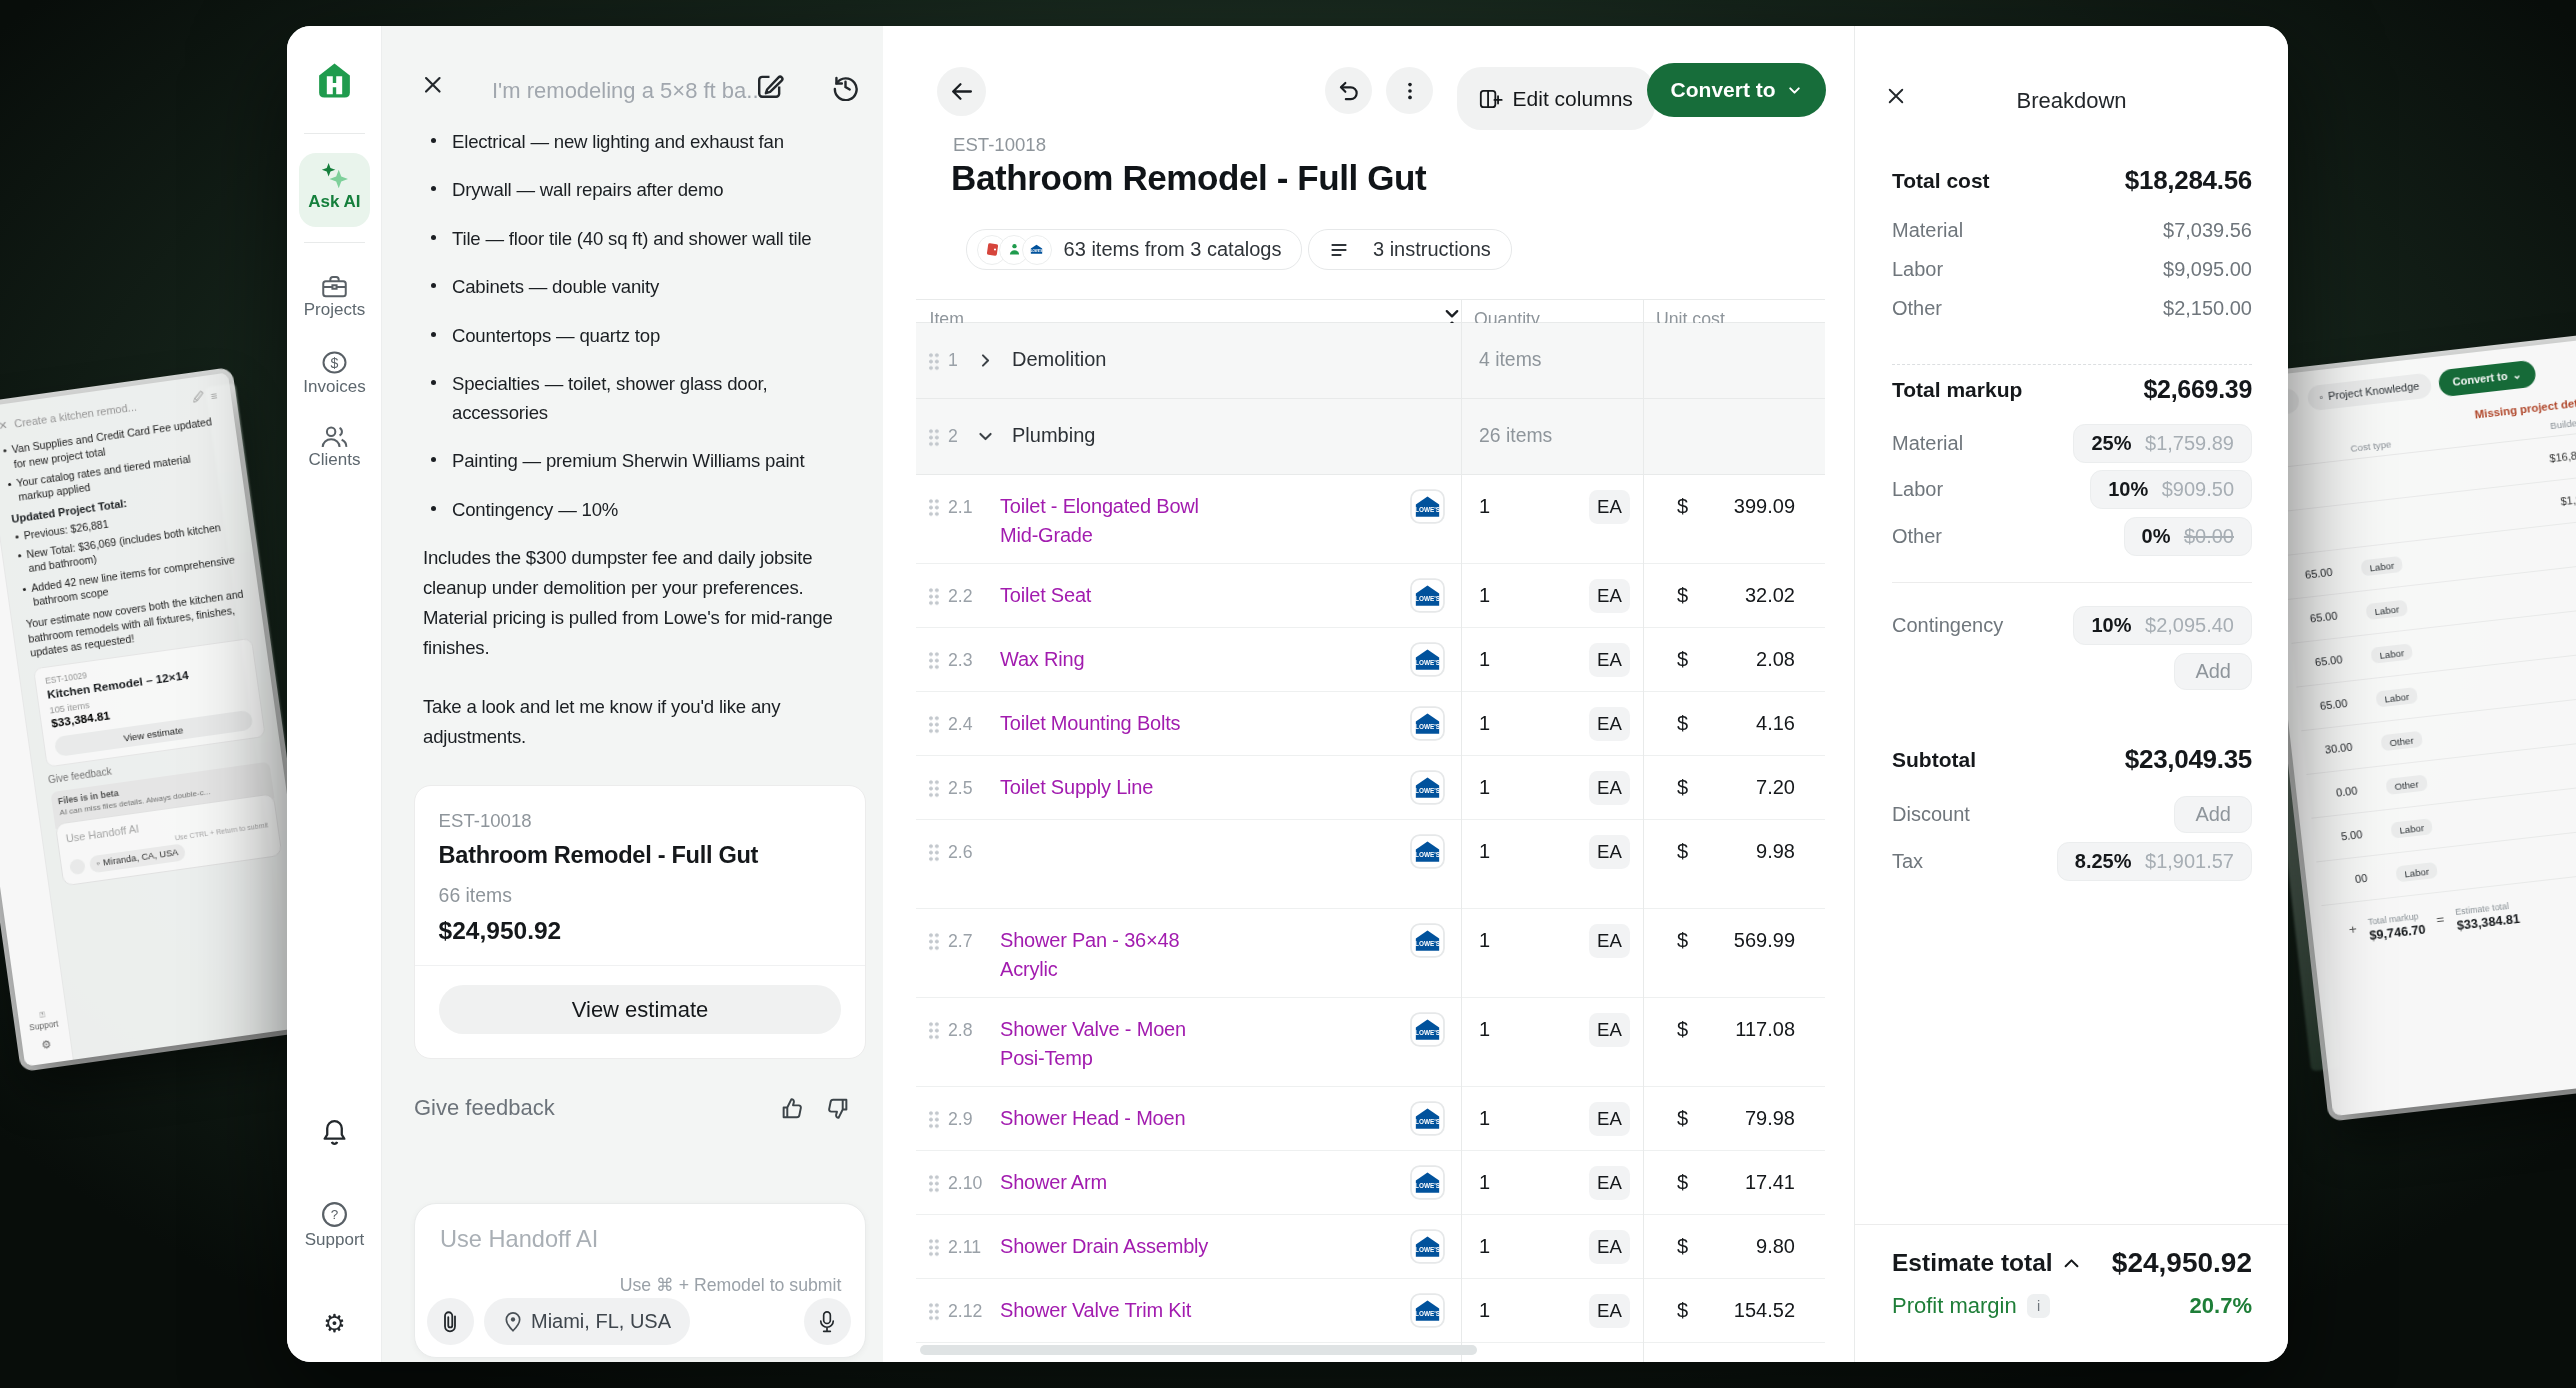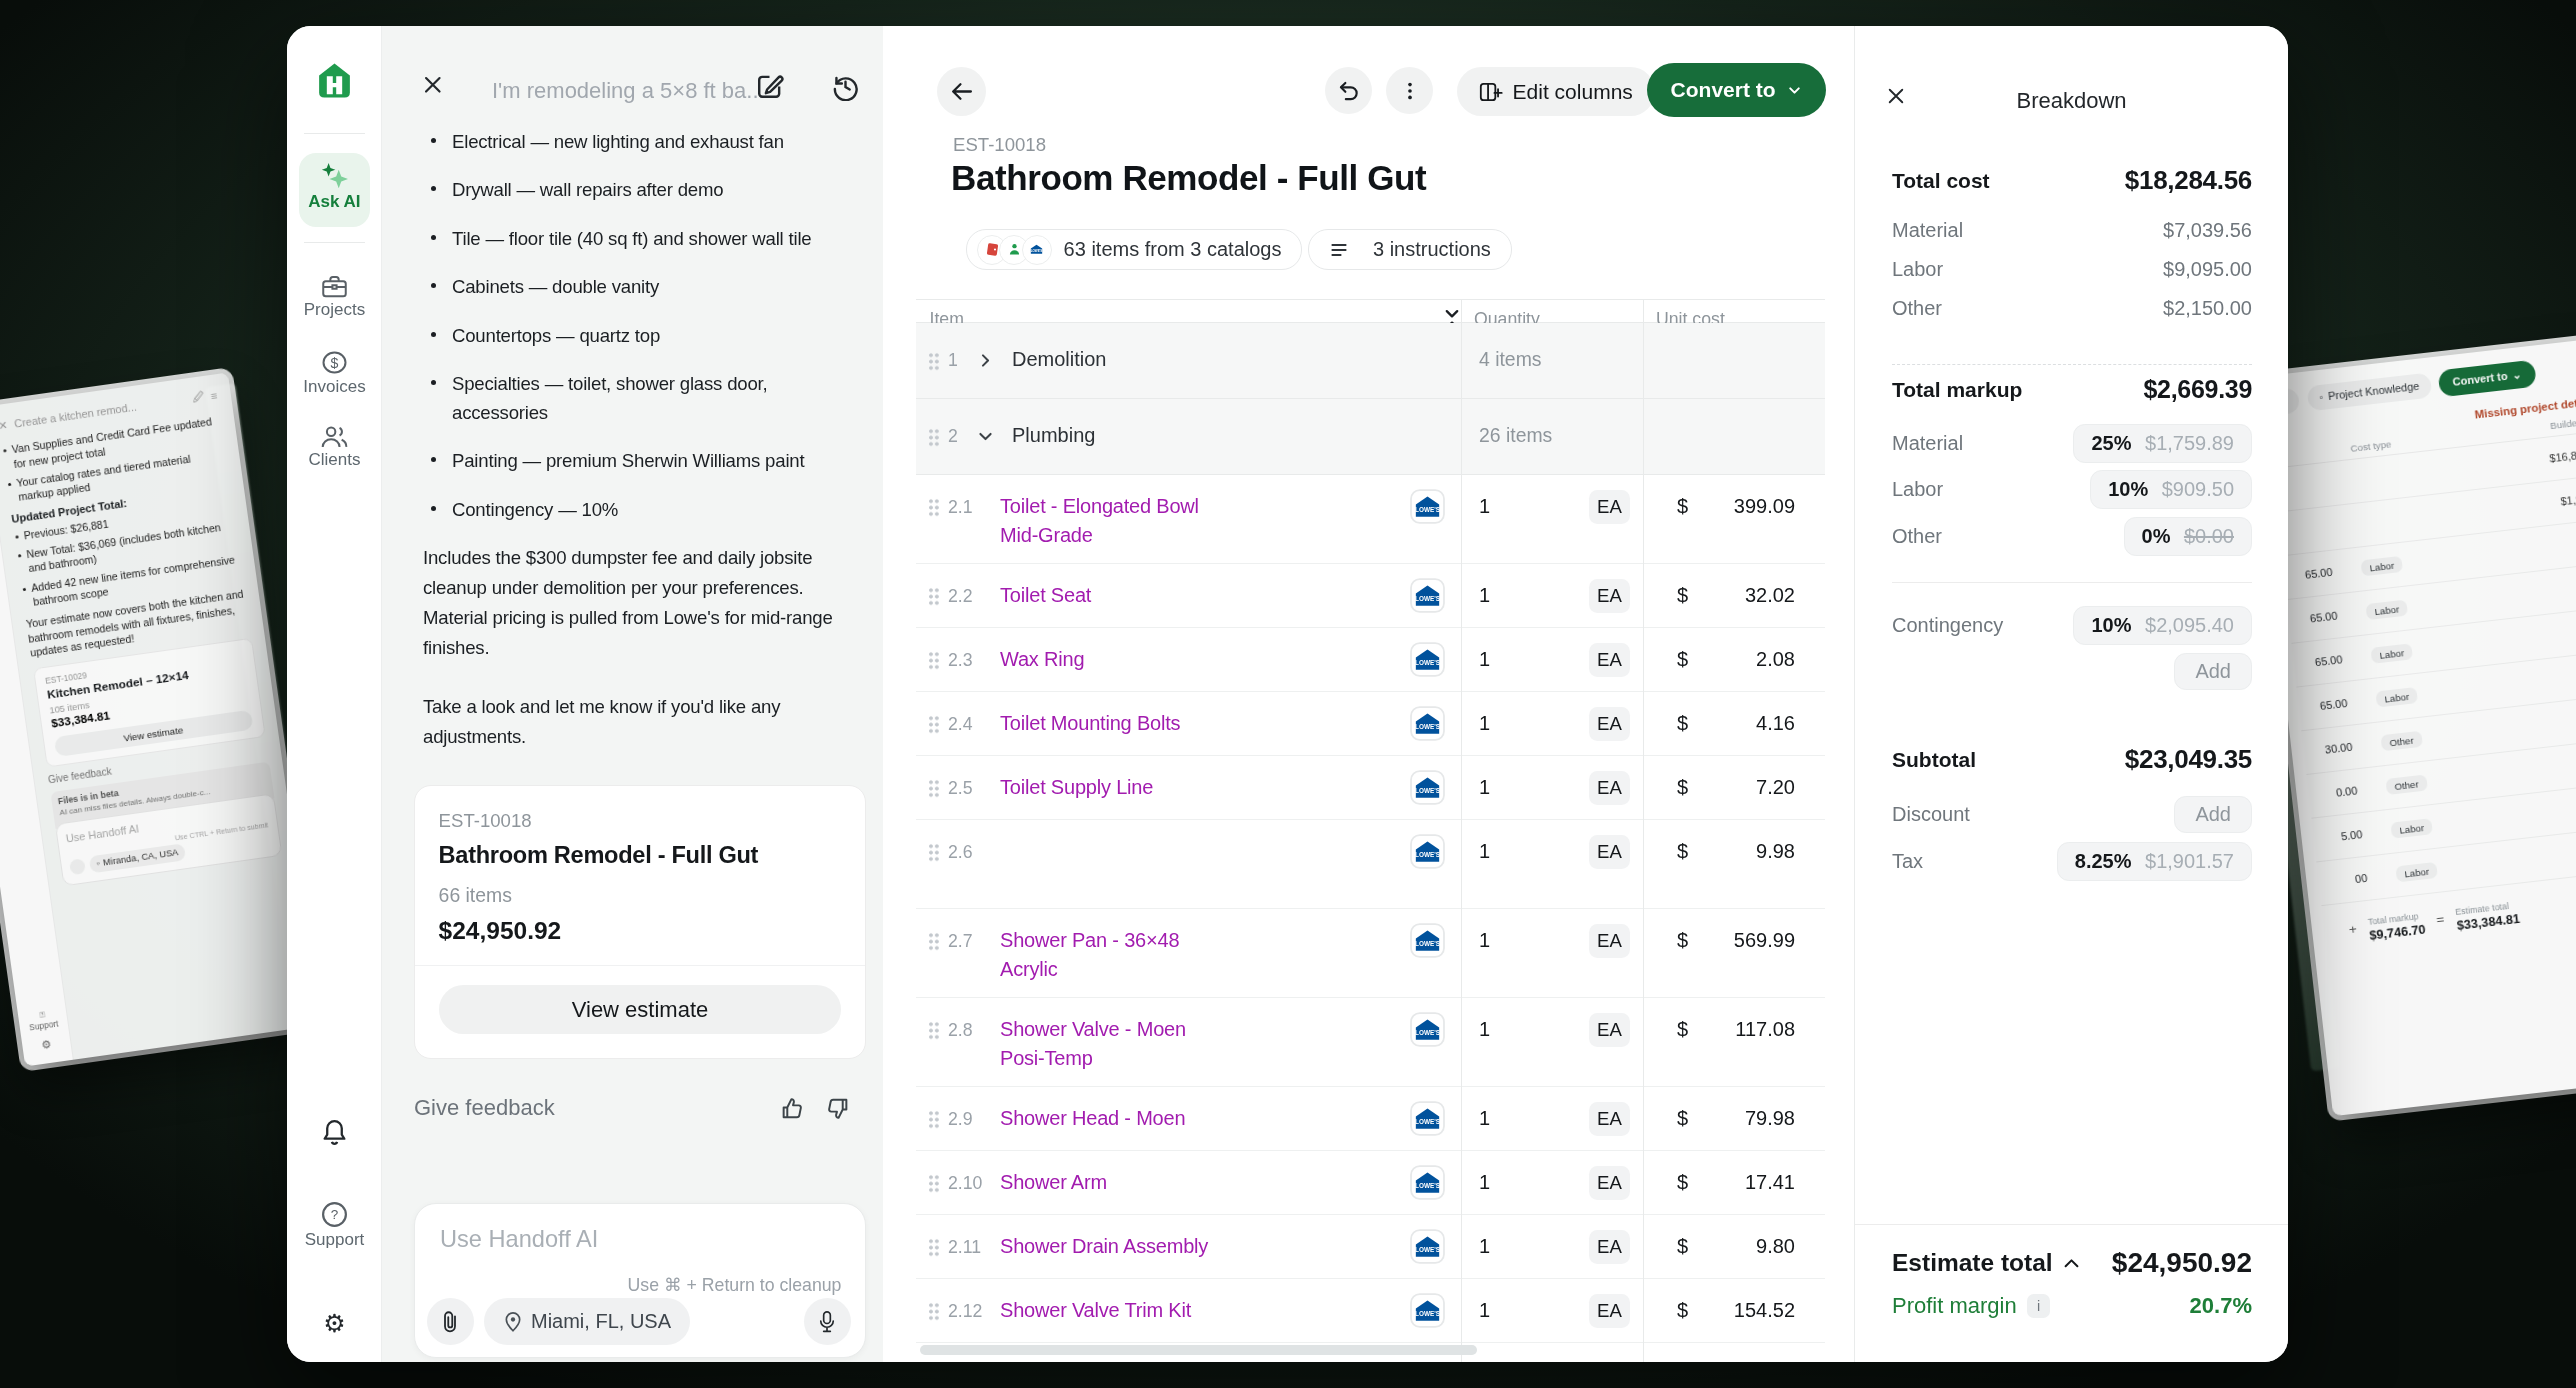--- a/index.html
+++ b/index.html
@@ -100,21 +100,21 @@
   .ci-clip { left:11.8px; bottom:11.8px; width:47px; height:47px; border-radius:50%; background:#f0f1f2; display:flex; align-items:center; justify-content:center; }
   .ci-loc { left:69px; bottom:11.8px; height:47px; border-radius:23.6px; background:#f0f1f2; display:flex; align-items:center; gap:8.4px; padding:0 18.6px; font-size:20px; color:#3f464d; }
   .ci-mic { right:14.4px; bottom:11.8px; width:47px; height:47px; border-radius:50%; background:#f0f1f2; display:flex; align-items:center; justify-content:center; }
 
   
   .main { left:596px; top:0; width:971px; height:100%; background:#fff; }
   .circle-btn { width:49px; height:49px; border-radius:50%; background:#f1f2f2; display:flex; align-items:center; justify-content:center; }
   .m-back { left:54px; top:41px; }
   .m-undo { left:442px; top:41px; width:47px; height:47px; }
   .m-kebab { left:503px; top:41px; width:47px; height:47px; }
-  .m-editcols { left:574px; top:41px; height:49px; border-radius:24.5px; background:#f1f2f2; display:flex; align-items:center; gap:10px; padding:0 22px; font-size:21px; color:#15181b; }
+  .m-editcols { left:574px; top:41px; height:63px; border-radius:24.5px; background:#f1f2f2; display:flex; align-items:center; gap:10px; padding:0 22px; font-size:21px; color:#15181b; }
   .m-convert { left:764px; top:37px; height:54px; border-radius:27px; background:#176d3a; display:flex; align-items:center; gap:10px; padding:0 23.6px; font-size:21px; font-weight:bold; color:#fff; }
   .m-est { left:70px; top:108px; font-size:18.6px; color:#8e959b; }
   .m-title { left:68px; top:132px; font-size:35px; font-weight:800; color:#101418; letter-spacing:-0.4px; }
   .badge { top:203px; height:41px; border:0.8px solid #e6e8e9; border-radius:20px; background:#fff; display:flex; align-items:center; font-size:20px; color:#2f3439; }
   .badge-cat { left:83px; padding:0 20px 0 10px; gap:11.8px; }
   .badge-ins { left:425px; padding:0 20px; gap:24px; }
   .cat-icons { display:flex; }
   .cat-icons .ci { width:30px; height:30px; border-radius:50%; background:#fff; border:1.7px solid #eceeee; display:flex; align-items:center; justify-content:center; }
   .cat-icons .ci + .ci { margin-left:-7.6px; }
 
@@ -414,21 +414,21 @@
               <path d="M7 11 L11 3 a2.4 2.4 0 0 1 2.3 3 L12.5 9 H18 a2 2 0 0 1 2 2.4 l-1.4 7 A2.5 2.5 0 0 1 16.1 20.5 H7 M7 11 H3.5 V20.5 H7 Z" fill="none" stroke="#3c4449" stroke-width="1.9" stroke-linejoin="round"></path>
             </svg>
           <svg width="25" height="25" viewBox="0 0 24 24" style="transform:rotate(180deg)">
               <path d="M7 11 L11 3 a2.4 2.4 0 0 1 2.3 3 L12.5 9 H18 a2 2 0 0 1 2 2.4 l-1.4 7 A2.5 2.5 0 0 1 16.1 20.5 H7 M7 11 H3.5 V20.5 H7 Z" fill="none" stroke="#3c4449" stroke-width="1.9" stroke-linejoin="round"></path>
             </svg>
         </span>
       </div>
 
       <div class="r chat-input">
         <div class="r ci-ph">Use Handoff AI</div>
-        <div class="r ci-hint">Use ⌘ + Return to cleanup</div>
+        <div class="r ci-hint">Use ⌘ + Remodel to submit</div>
         <div class="r ci-clip">
           <svg width="22" height="23.6" viewBox="0 0 24 26">
               <path d="M17.5 7 V18 a5.5 5.5 0 0 1-11 0 V6.5 a4 4 0 0 1 8 0 V17 a2.2 2.2 0 0 1-4.4 0 V8" fill="none" stroke="#23282c" stroke-width="2" stroke-linecap="round"></path>
             </svg>
         </div>
         <div class="r ci-loc">
           <svg width="20" height="22" viewBox="0 0 24 26">
               <path d="M12 2 a8 8 0 0 1 8 8 c0 5.5-8 13.5-8 13.5 S4 15.5 4 10 a8 8 0 0 1 8-8 Z" fill="none" stroke="#4a5157" stroke-width="2"></path>
               <circle cx="12" cy="10" r="2.6" fill="#4a5157"></circle>
             </svg>

